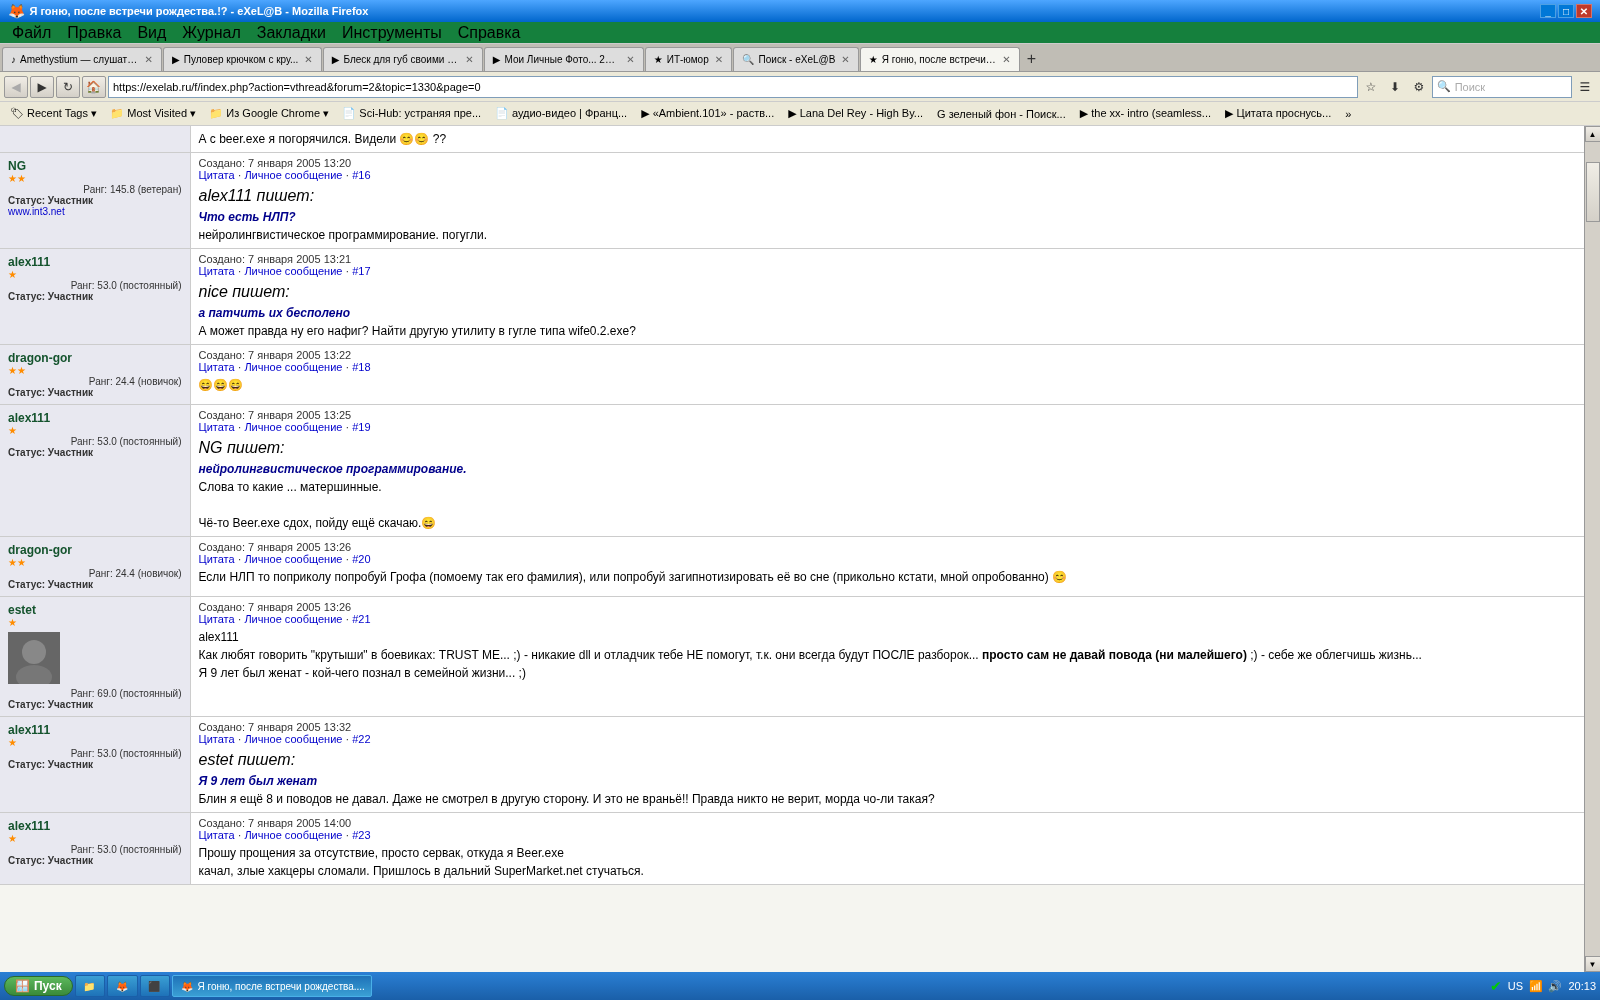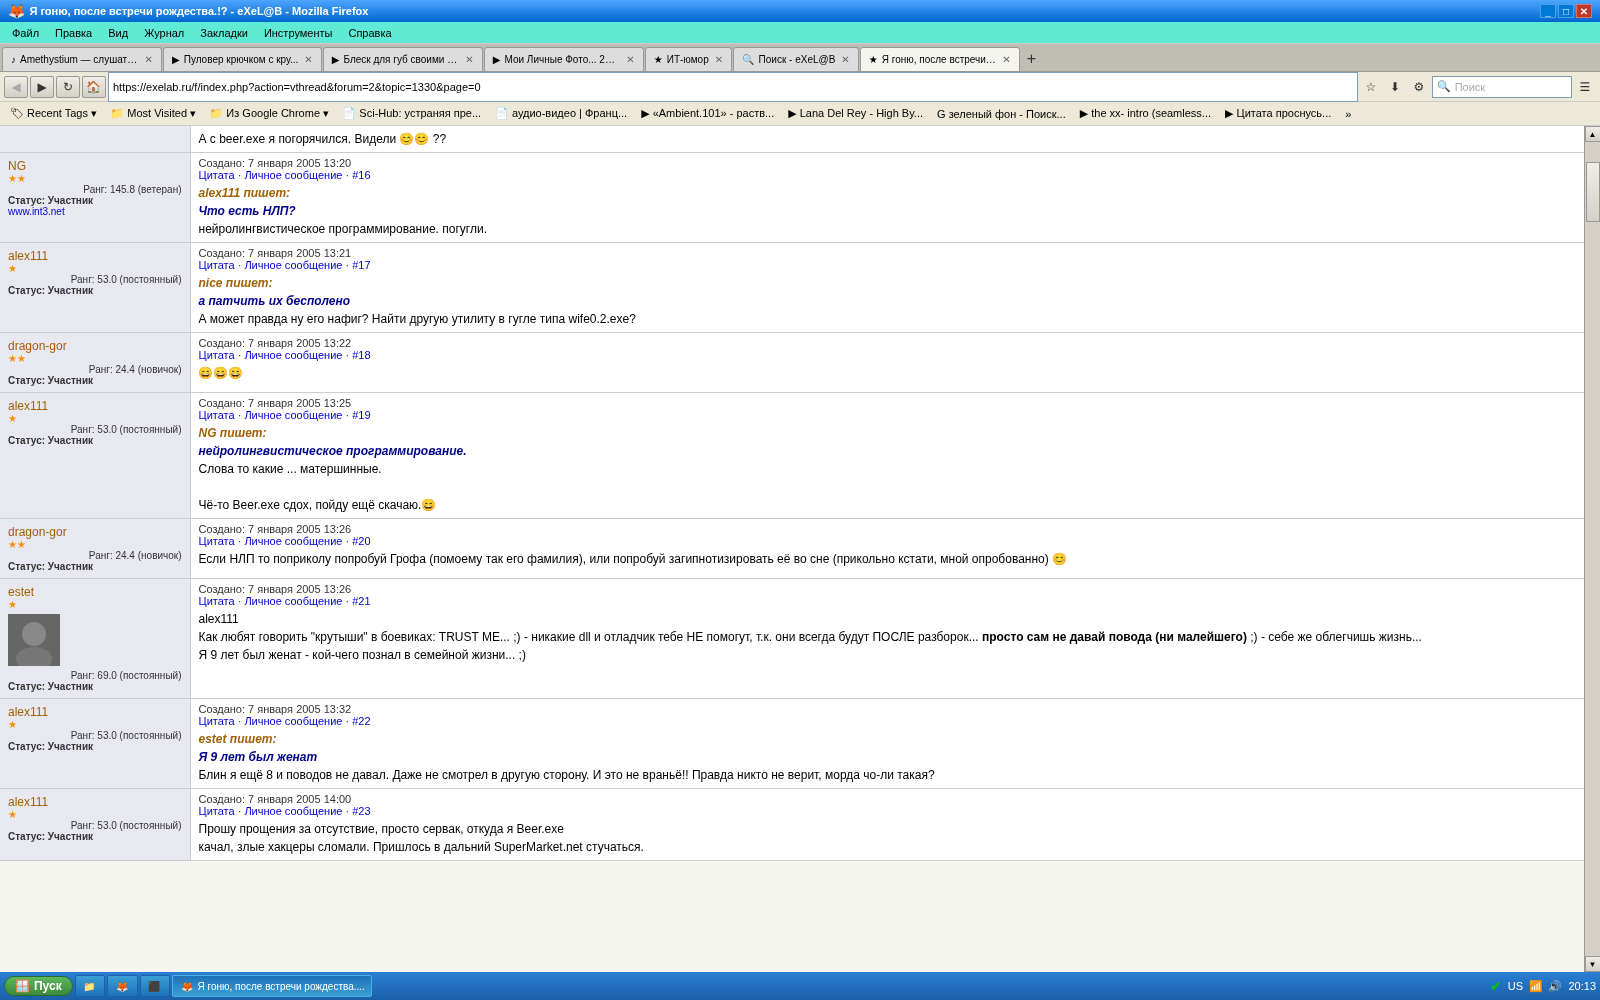--- a/index.html
+++ b/index.html
@@ -25,27 +25,27 @@
       border: 1px solid rgba(255,255,255,0.3);
       color: white;
       font-size: 10px;
       display: flex; align-items: center; justify-content: center;
       cursor: pointer;
     }
     .firefox-logo { color: #ff9500; font-size: 14px; }
 
     
     .menu-bar {
-      background: #5eead4;
+      background: #15803d;
       height: 22px;
       display: flex;
       align-items: center;
       padding: 0 4px;
       border-bottom: 1px solid #ccc;
-      font-size: 11px;
+      font-size: 16px;
     }
     .menu-item {
       padding: 2px 8px;
       cursor: pointer;
       color: #000;
     }
 
     
     .tab-bar {
       background: #c0bdb5;
@@ -99,21 +99,21 @@
       border: 1px solid #999;
       border-radius: 2px;
       display: flex; align-items: center; justify-content: center;
       font-size: 12px;
       cursor: pointer;
       color: #333;
     }
     .nav-btn.disabled { color: #aaa; }
     .address-bar {
       flex: 1;
-      height: 30px;
+      height: 22px;
       border: 1px solid #7f9db9;
       background: white;
       padding: 0 4px;
       font-size: 11px;
       display: flex;
       align-items: center;
       overflow: hidden;
     }
     .address-text { color: #000; font-size: 11px; white-space: nowrap; overflow: hidden; }
     .nav-icons { display: flex; gap: 2px; align-items: center; }
@@ -194,21 +194,21 @@
       border-bottom: 1px solid #ccc;
     }
     .post-author {
       width: 190px;
       background: #e8e8f0;
       padding: 6px 8px;
       vertical-align: top;
       border-right: 1px solid #ccc;
       font-size: 11px;
     }
-    .author-name { color: #a16207; font-weight: normal; font-size: 12px; }
+    .author-name { color: #14532d; font-weight: bold; font-size: 12px; }
     .author-stars { color: #ff8c00; font-size: 10px; }
     .author-rank { color: #333; font-size: 10px; text-align: right; }
     .author-status { color: #333; font-size: 10px; font-weight: bold; }
     .author-site { color: #0000cc; font-size: 10px; }
     .author-avatar {
       width: 50px; height: 50px;
       background: #888;
       margin-top: 4px;
       display: flex; align-items: center; justify-content: center;
       color: white;
@@ -222,21 +222,21 @@
       background: white;
       font-size: 12px;
     }
     .post-meta {
       font-size: 11px;
       color: #333;
       margin-bottom: 3px;
     }
     .post-meta a { color: #0000cc; text-decoration: none; }
     .post-body { font-size: 12px; color: #000; line-height: 1.5; }
-    .quote-author { font-style: italic; font-weight: bold; color: #a16207; font-size: 12px; }
+    .quote-author { font-style: italic; font-weight: normal; color: #000000; font-size: 16px; }
     .quote-text { color: #00008b; font-weight: bold; font-style: italic; }
     .bold-important { font-weight: bold; }
 
     
     .taskbar {
       position: fixed;
       bottom: 0;
       left: 0;
       width: 1600px;
       height: 28px;

